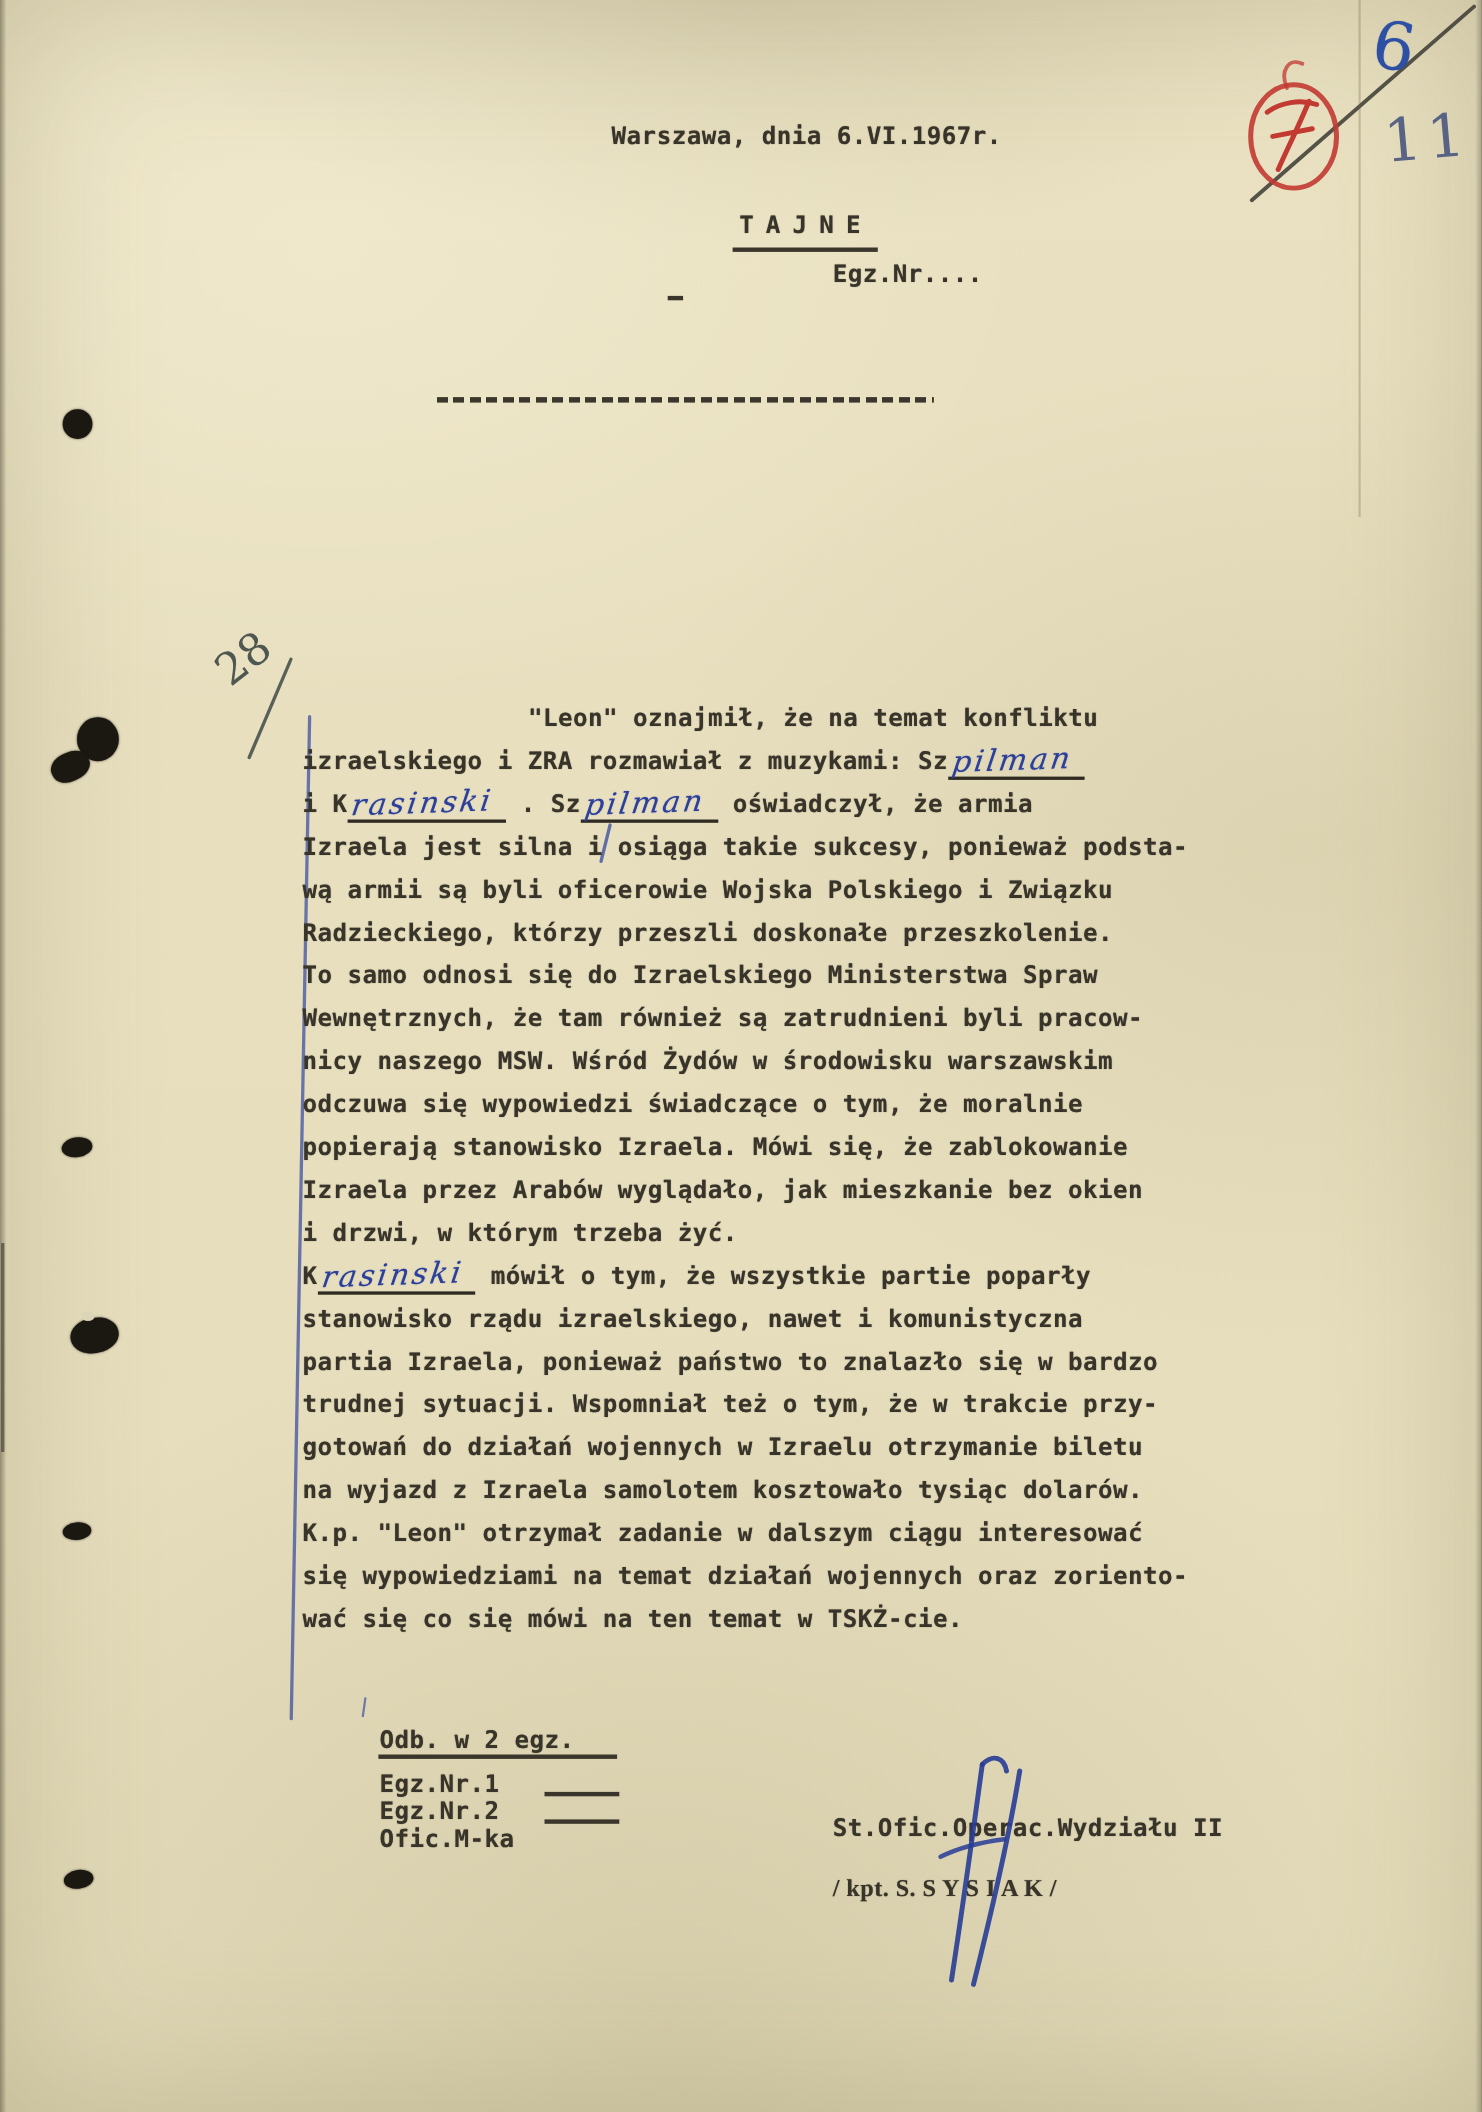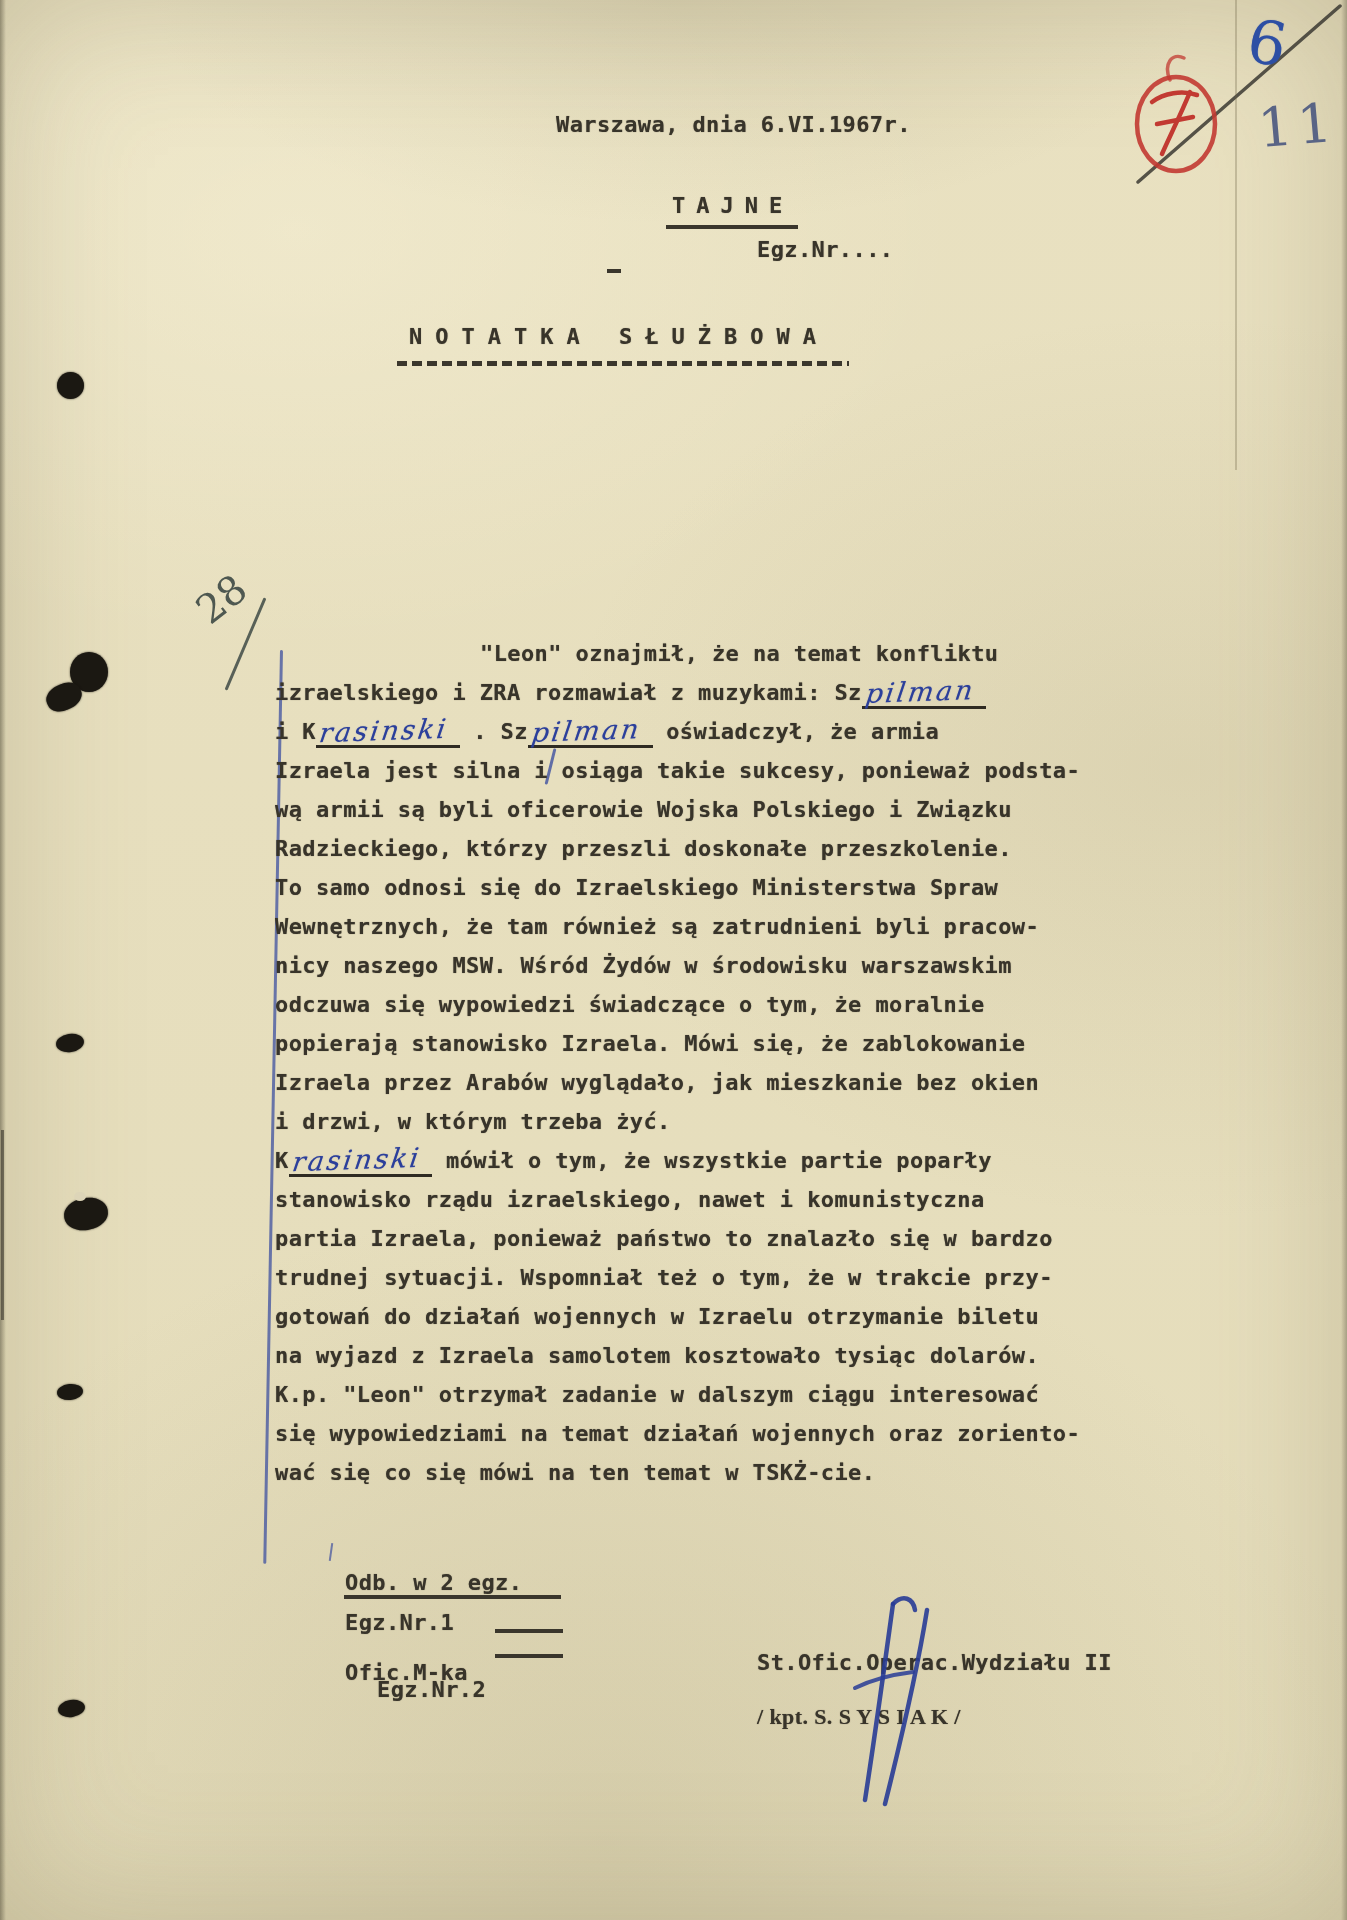--- a/index.html
+++ b/index.html
@@ -55,40 +55,39 @@
   </svg>
   <span class="abs blue-num" style="left:1248px; top:8px; font-size:60px; transform:rotate(10deg); text-shadow:0 0 1px rgba(45,79,164,.6);">6</span>
   <span class="abs pencil-num" style="left:1258px; top:94px; font-size:54px; letter-spacing:5px; transform:rotate(-5deg); opacity:.9;">11</span>
 
   <div class="abs typedtxt" style="left:556px; top:112px;">Warszawa, dnia 6.VI.1967r.</div>
   <div class="abs typedtxt" style="left:672px; top:193px; letter-spacing:11px;">TAJNE</div>
   <div class="abs rule" style="left:666px; top:225px; width:132px; height:3.5px;"></div>
   <div class="abs typedtxt" style="left:757px; top:237px;">Egz.Nr....</div>
   <div class="abs rule" style="left:607px; top:269px; width:14px; height:3.5px;"></div>
 
-  <div class="abs typedtxt" style="left:409px; top:324px; letter-spacing:13px;">NOTATKA SŁUŻBOWA</div>
   <div class="abs dashrule" style="left:397px; top:361px; width:452px;"></div>
 
   <span class="abs" style="left:196px; top:576px; font-family:'DejaVu Serif','Liberation Serif',serif;
                font-size:40px; color:#3e4a45; transform:rotate(-38deg); opacity:.9;">28</span>
   <div class="abs crease" style="left:244px; top:594px; width:3px; height:100px; background:#3e4a45; transform:rotate(23deg); opacity:.85; border-radius:2px;"></div>
 
   <div class="abs" style="left:280px; top:650px; width:2.5px; height:914px; background:rgba(62,80,160,.75);
               transform:rotate(1.05deg); transform-origin:top left; border-radius:2px;"></div>
 
   <div class="abs" style="left:549px; top:748px; width:3px; height:37px; background:rgba(62,80,160,.8); transform:rotate(14deg); border-radius:2px;"></div>
 
   <div class="abs typedtxt body-block" style="left:275px; top:634px;"><div class="bline" style="padding-left: 205px;"><span class="typed">"Leon" oznajmił, że na temat konfliktu</span></div><div class="bline"><span class="typed">izraelskiego i ZRA rozmawiał z muzykami: Sz</span><span class="hw hw-u"><span class="hw-i">pilman</span></span></div><div class="bline"><span class="typed">i K</span><span class="hw hw-u"><span class="hw-i">rasinski</span></span><span class="typed"> . Sz</span><span class="hw hw-u"><span class="hw-i">pilman</span></span><span class="typed"> oświadczył, że armia</span></div><div class="bline"><span class="typed">Izraela jest silna i osiąga takie sukcesy, ponieważ podsta-</span></div><div class="bline"><span class="typed">wą armii są byli oficerowie Wojska Polskiego i Związku</span></div><div class="bline"><span class="typed">Radzieckiego, którzy przeszli doskonałe przeszkolenie.</span></div><div class="bline"><span class="typed">To samo odnosi się do Izraelskiego Ministerstwa Spraw</span></div><div class="bline"><span class="typed">Wewnętrznych, że tam również są zatrudnieni byli pracow-</span></div><div class="bline"><span class="typed">nicy naszego MSW. Wśród Żydów w środowisku warszawskim</span></div><div class="bline"><span class="typed">odczuwa się wypowiedzi świadczące o tym, że moralnie</span></div><div class="bline"><span class="typed">popierają stanowisko Izraela. Mówi się, że zablokowanie</span></div><div class="bline"><span class="typed">Izraela przez Arabów wyglądało, jak mieszkanie bez okien</span></div><div class="bline"><span class="typed">i drzwi, w którym trzeba żyć.</span></div><div class="bline"><span class="typed">K</span><span class="hw hw-u"><span class="hw-i">rasinski</span></span><span class="typed"> mówił o tym, że wszystkie partie poparły</span></div><div class="bline"><span class="typed">stanowisko rządu izraelskiego, nawet i komunistyczna</span></div><div class="bline"><span class="typed">partia Izraela, ponieważ państwo to znalazło się w bardzo</span></div><div class="bline"><span class="typed">trudnej sytuacji. Wspomniał też o tym, że w trakcie przy-</span></div><div class="bline"><span class="typed">gotowań do działań wojennych w Izraelu otrzymanie biletu</span></div><div class="bline"><span class="typed">na wyjazd z Izraela samolotem kosztowało tysiąc dolarów.</span></div><div class="bline"><span class="typed">K.p. "Leon" otrzymał zadanie w dalszym ciągu interesować</span></div><div class="bline"><span class="typed">się wypowiedziami na temat działań wojennych oraz zoriento-</span></div><div class="bline"><span class="typed">wać się co się mówi na ten temat w TSKŻ-cie.</span></div></div>
 
   <div class="abs" style="left:330px; top:1543px; width:2px; height:18px; background:rgba(62,80,160,.7); transform:rotate(8deg);"></div>
   <div class="abs typedtxt" style="left:345px; top:1570px;">Odb. w 2 egz.</div>
   <div class="abs rule" style="left:344px; top:1595px; width:217px; height:3.5px;"></div>
   <div class="abs typedtxt" style="left:345px; top:1610px;">Egz.Nr.1</div>
   <div class="abs rule" style="left:495px; top:1629px; width:68px; height:3.5px;"></div>
-  <div class="abs typedtxt" style="left:345px; top:1677px;margin-left:32px;">Egz.Nr.2</div>
+  <div class="abs typedtxt" style="left:345px; top:1635px;">Egz.Nr.2</div>
   <div class="abs rule" style="left:495px; top:1654px; width:68px; height:3.5px;"></div>
   <div class="abs typedtxt" style="left:345px; top:1660px;">Ofic.M-ka</div>
 
   <div class="abs typedtxt" style="left:757px; top:1650px;">St.Ofic.Operac.Wydziału II</div>
   <div class="abs typedtxt" style="left:757px; top:1704px;font-family:Liberation Serif, serif;">/ kpt. S. S Y S I A K /</div>
   <svg class="abs" style="left:815px; top:1592px; width:150px; height:220px;" viewBox="0 0 150 220">
     <path d="M78,12 C88,2 98,6 100,18" fill="none" stroke="#283c96" stroke-width="4.5" stroke-linecap="round" opacity=".9"></path>
     <path d="M78,12 C70,70 62,130 50,208" fill="none" stroke="#283c96" stroke-width="4.5" stroke-linecap="round" opacity=".9"></path>
     <path d="M112,18 C102,80 88,140 70,212" fill="none" stroke="#283c96" stroke-width="4.5" stroke-linecap="round" opacity=".9"></path>
     <path d="M40,96 C60,86 82,82 98,80" fill="none" stroke="#283c96" stroke-width="4" stroke-linecap="round" opacity=".85"></path>

